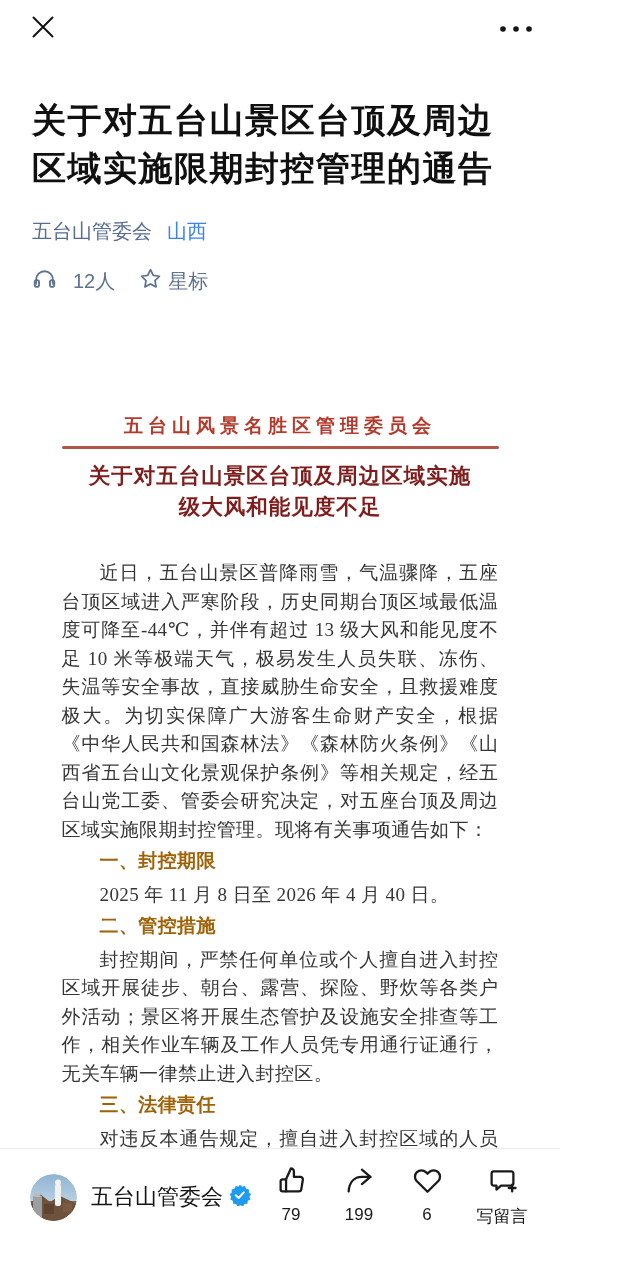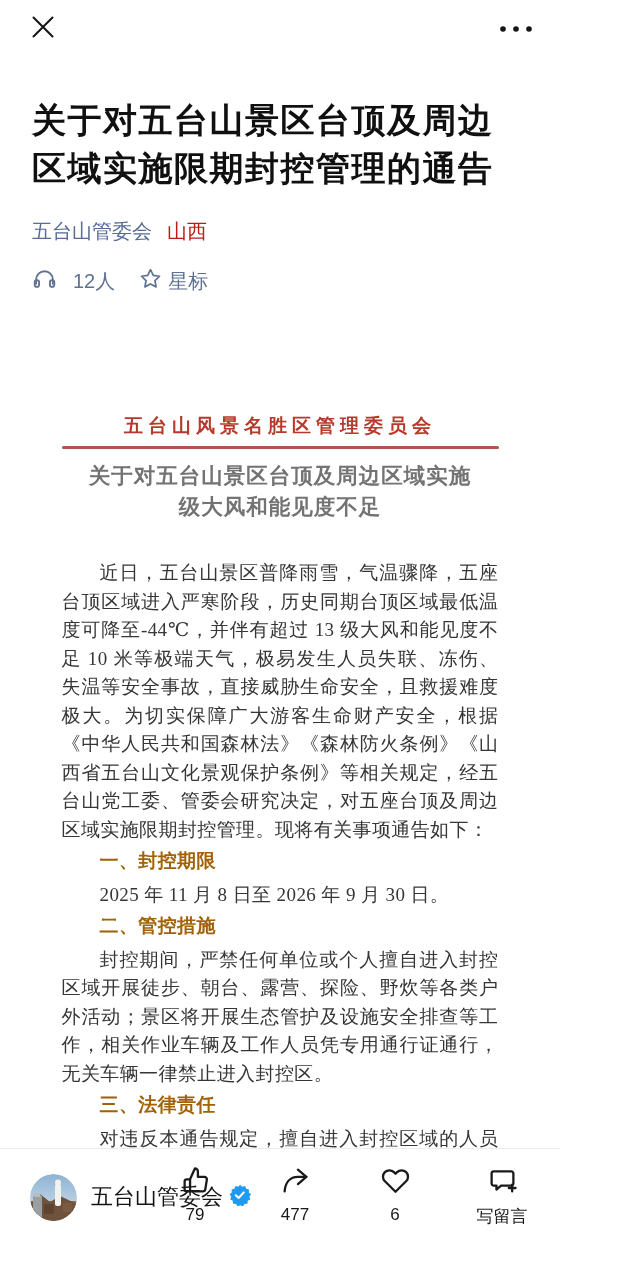--- a/index.html
+++ b/index.html
@@ -10,49 +10,49 @@
   .topbar{display:flex;justify-content:space-between;align-items:flex-start;
           padding:14px 26px 0 30px;height:40px;}
   .iconbtn{background:none;border:none;padding:0;cursor:pointer;line-height:0;}
 
   
   .title{margin:42px 32px 0 32px;font-size:34px;line-height:48px;font-weight:700;
          color:#101010;letter-spacing:1.5px;}
   .meta{margin:26px 32px 0 32px;font-size:20px;display:flex;align-items:baseline;}
   .meta .author{color:#576b95;}
   .meta .date{color:#b5b5b5;margin-left:17px;}
-  .meta .loc{color:#b91c1c;margin-left:15px;}
+  .meta .loc{color:#3b82f6;margin-left:15px;}
   .listen{margin:21px 32px 0 32px;display:flex;align-items:center;color:#5f7292;font-size:20px;}
   .listen .cnt{margin-left:16px;}
   .listen .star-group{display:flex;align-items:center;margin-left:24px;}
   .listen .star-label{margin-left:6px;}
 
   
   .doc{width:437px;margin:0 auto;padding-top:117px;background:#fff;cursor:pointer;}
   .doc-org{font-family:"Liberation Serif","DejaVu Serif",serif;font-weight:700;
            color:#b53a2b;font-size:19px;letter-spacing:5px;text-align:center;white-space:nowrap;}
   .rule{height:3px;background:#b2564b;border-radius:2px;}
   .rule.top{margin-top:7px;}
   .rule.bottom{margin-top:22px;}
   .doc-title{margin-top:12px;text-align:center;font-family:"Liberation Serif","DejaVu Serif",serif;
-             font-weight:700;font-size:21.5px;line-height:31px;color:#737373;letter-spacing:1px;}
+             font-weight:700;font-size:21.5px;line-height:31px;color:#7f1d1d;letter-spacing:1px;}
   .doc-body{margin-top:36px;font-family:"Liberation Serif","DejaVu Serif",serif;
             font-size:19px;line-height:28.5px;color:#363636;text-align:justify;letter-spacing:0.4px;}
   .doc-body p{margin:0;text-indent:2em;}
   .doc-body p.heading{font-weight:700;color:#a16207;margin:4px 0;font-family:Liberation Mono, monospace;}
 
   
   .bottombar{position:absolute;left:0;right:0;bottom:0;height:123px;background:#fff;
              border-top:1px solid #ececec;display:flex;align-items:center;
              box-sizing:border-box;padding:0 22px 26px 30px;}
   .account{display:flex;align-items:center;min-width:0;cursor:pointer;}
   .avatar{width:47px;height:47px;border-radius:50%;overflow:hidden;flex:0 0 auto;}
   .acc-name{margin-left:14px;font-size:22px;color:#141414;white-space:nowrap;}
   .badge{margin-left:6px;flex:0 0 auto;}
-  .actions{margin-left:auto;display:flex;align-items:flex-start;gap:32px;}
+  .actions{margin-left:auto;display:flex;align-items:flex-start;}
   .action{display:flex;flex-direction:column;align-items:center;width:54px;margin-left:14px;
           background:none;border:none;padding:0;cursor:pointer;font-family:inherit;}
   .action.wide{width:72px;margin-left:12px;}
   .action .lbl{margin-top:7px;font-size:17px;color:#191919;white-space:nowrap;}
 </style>
 </head>
 <body>
 
 <div class="page">
 
@@ -104,21 +104,21 @@
   <figure class="doc" style="margin:0 auto;">
     <div class="doc-org">五台山风景名胜区管理委员会</div>
     <div class="rule top"></div>
     <div class="doc-title">
       <div>关于对五台山景区台顶及周边区域实施</div>
       <div>级大风和能见度不足</div>
     </div>
     <div class="doc-body">
         <p class="body">近日，五台山景区普降雨雪，气温骤降，五座台顶区域进入严寒阶段，历史同期台顶区域最低温度可降至-44℃，并伴有超过 13 级大风和能见度不足 10 米等极端天气，极易发生人员失联、冻伤、失温等安全事故，直接威胁生命安全，且救援难度极大。为切实保障广大游客生命财产安全，根据《中华人民共和国森林法》《森林防火条例》《山西省五台山文化景观保护条例》等相关规定，经五台山党工委、管委会研究决定，对五座台顶及周边区域实施限期封控管理。现将有关事项通告如下：</p>
         <p class="heading">一、封控期限</p>
-        <p class="body">2025 年 11 月 8 日至 2026 年 9 月 30 日。</p>
+        <p class="body">2025 年 11 月 8 日至 2026 年 4 月 40 日。</p>
         <p class="heading">二、管控措施</p>
         <p class="body">封控期间，严禁任何单位或个人擅自进入封控区域开展徒步、朝台、露营、探险、野炊等各类户外活动；景区将开展生态管护及设施安全排查等工作，相关作业车辆及工作人员凭专用通行证通行，无关车辆一律禁止进入封控区。</p>
         <p class="heading">三、法律责任</p>
         <p class="body">对违反本通告规定，擅自进入封控区域的人员及车辆，</p>
       </div>
     <div class="rule bottom"></div>
   </figure>
 
   <div class="bottombar">
     <div class="account">
@@ -166,21 +166,21 @@
         <span class="lbl">79</span>
       </button>
 
       <button class="action">
         <span>
           <svg width="29" height="29" viewBox="0 0 24 24" fill="none" stroke="#1a1a1a" stroke-width="1.9" stroke-linecap="round" stroke-linejoin="round">
             <polyline points="14 3 21 9 14 15"></polyline>
             <path d="M3 21c0.6-7.5 4.5-12 11-12h7"></path>
           </svg>
         </span>
-        <span class="lbl">477</span>
+        <span class="lbl">199</span>
       </button>
 
       <button class="action">
         <span>
           <svg width="29" height="29" viewBox="0 0 24 24" fill="none" stroke="#1a1a1a" stroke-width="1.9" stroke-linecap="round" stroke-linejoin="round">
             <path d="M20.8 5.1a5.3 5.3 0 0 0-7.5 0L12 6.4l-1.3-1.3a5.3 5.3 0 0 0-7.5 7.5l1.3 1.3L12 21.3l7.5-7.4 1.3-1.3a5.3 5.3 0 0 0 0-7.5z"></path>
           </svg>
         </span>
         <span class="lbl">6</span>
       </button>

